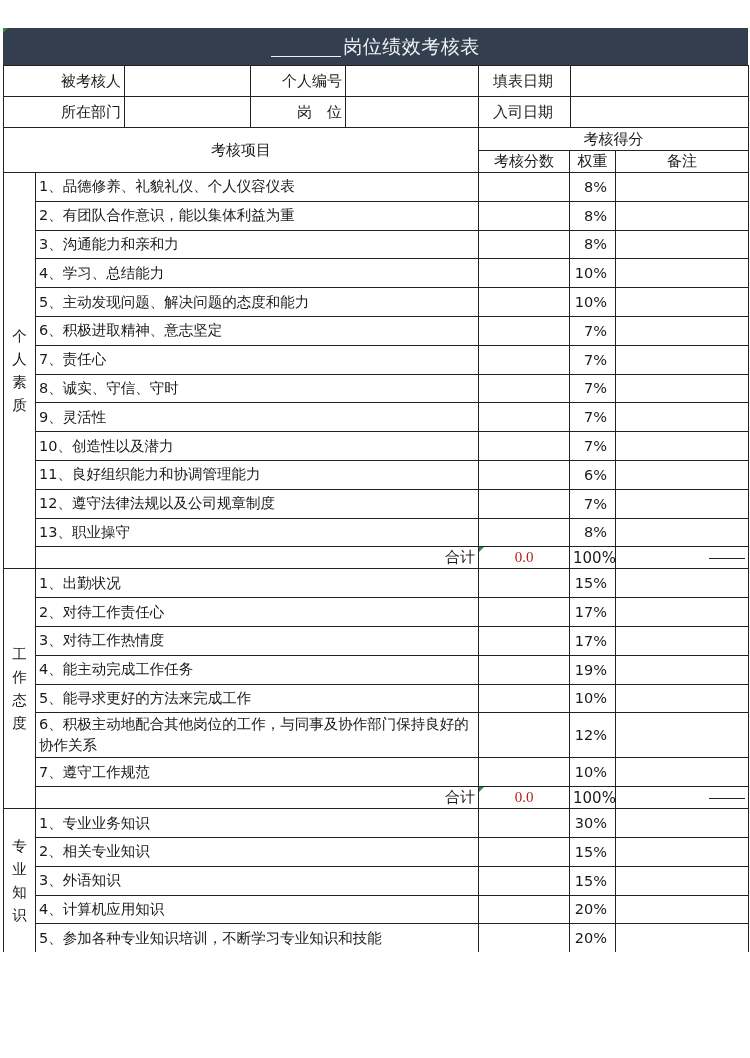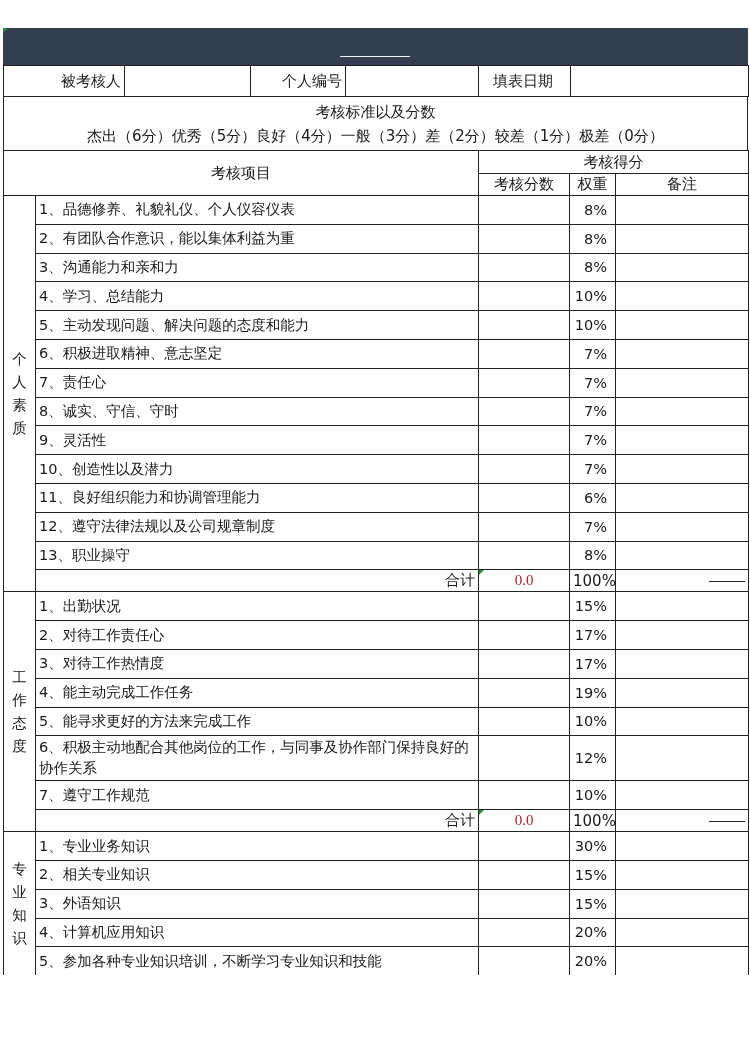--- a/index.html
+++ b/index.html
@@ -33,53 +33,52 @@
   .dash { display:inline-block; width:36px; border-bottom:1.5px solid #222; vertical-align:middle; }
   .period span { display:inline-block; }
 </style>
 </head>
 <body>
 
 <div class="sheet">
   <div class="title">
     <span class="corner"></span>
     <span class="blank"></span>
+    <span>岗位绩效考核表</span>
   </div>
 
   <table>
     <colgroup>
       <col style="width:121px">
         <col style="width:126px">
         <col style="width:95px">
       <col style="width:133px">
         <col style="width:92px">
         <col style="width:178px">
     </colgroup>
     <tbody>
         <tr class="info">
       <td class="c">被考核人</td>
       <td></td>
       <td class="c">个人编号</td>
       <td></td>
       <td class="r">填表日期</td>
       <td></td>
     </tr>
+    <tr class="info">
+      <td class="c">所在部门</td>
+      <td></td>
+      <td class="c">岗　位</td>
+      <td></td>
+      <td class="r">入司日期</td>
+      <td></td>
+    </tr>
   </tbody>
     </table>
 
-  <table style="margin-top:-1px">
-    <tbody>
-        <tr class="std">
-      <td style="height:52px; padding-top:1px">
-        <div>考核标准以及分数</div>
-        <div>杰出（6分）优秀（5分）良好（4分）一般（3分）差（2分）较差（1分）极差（0分）</div>
-      </td>
-    </tr>
-  </tbody>
-    </table>
 
   <table style="margin-top:-1px">
     <colgroup>
       <col style="width:32px">
         <col style="width:443px">
         <col style="width:91px">
       <col style="width:46px">
         <col style="width:133px">
     </colgroup>
     <tbody>

